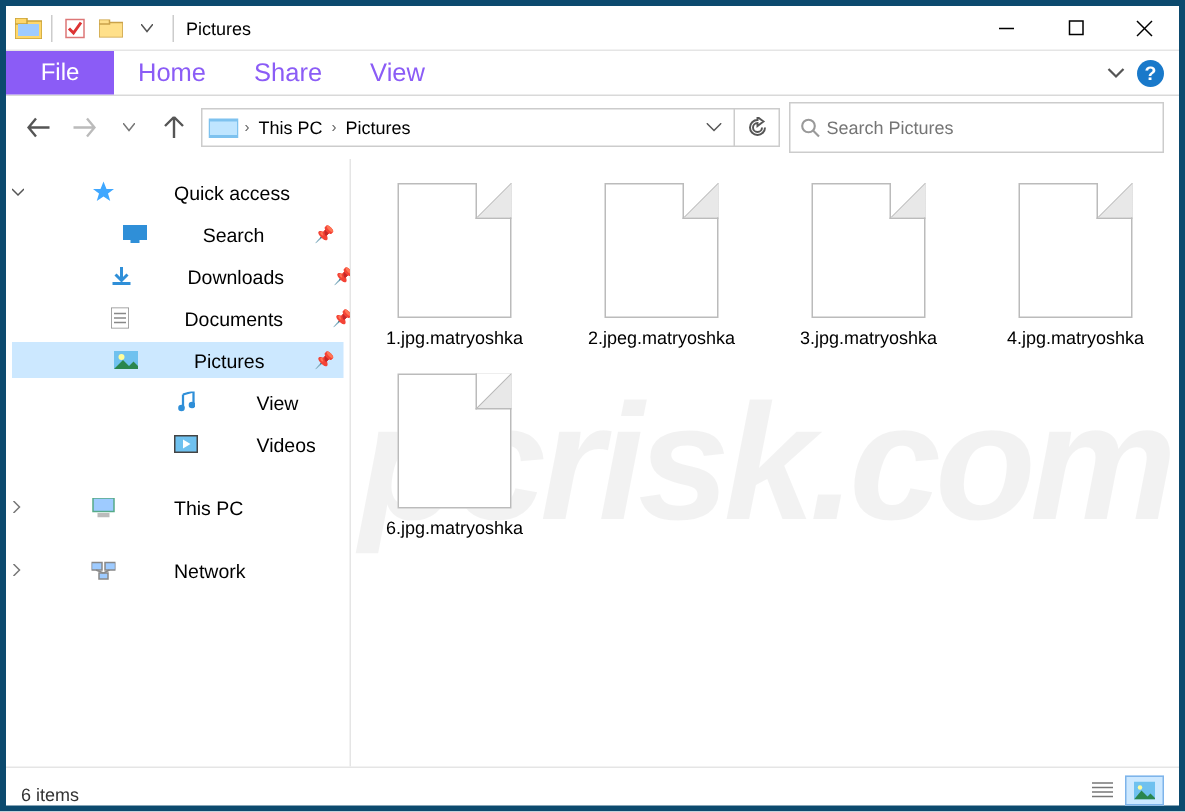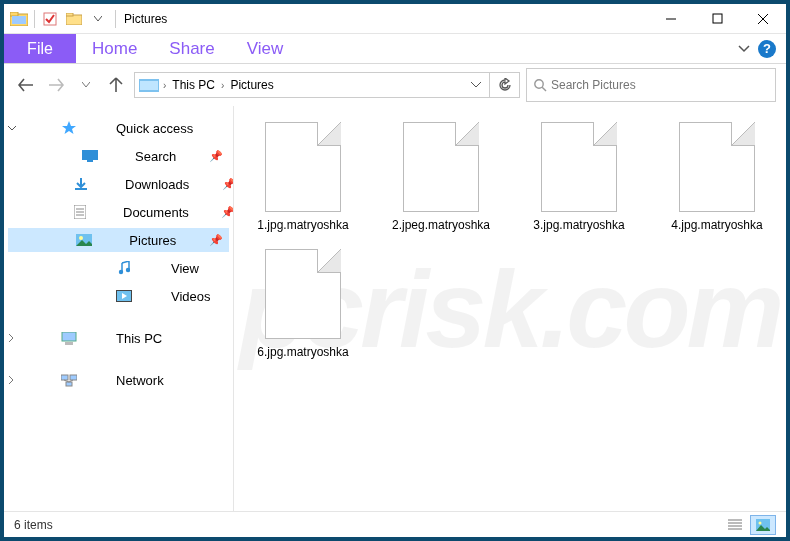--- a/index.html
+++ b/index.html
@@ -53,21 +53,21 @@
 
 .content { flex: 1; overflow: auto; padding: 16px 10px; position: relative; }
 .filegrid { display: flex; flex-wrap: wrap; gap: 16px 20px; }
 .file { width: 118px; display: flex; flex-direction: column; align-items: center; }
 .file .thumb { width: 76px; height: 90px; position: relative; }
 .file .thumb .page { position: absolute; inset: 0; background: #fff; border: 1px solid #bbb; }
 .file .thumb .fold { position: absolute; top: 0; right: 0; width: 24px; height: 24px; background: linear-gradient(135deg, #fff 0 48%, #bbb 50%, #e8e8e8 52% 100%); border-left: 1px solid #bbb; border-bottom: 1px solid #bbb; }
 .file .fname { font-size: 12px; color: #000; margin-top: 6px; word-break: break-word; line-height: 1.25; }
 
 
-.statusbar { height: 26px; border-top: 1px solid #e5e5e5; display: flex; align-items: center; padding: 0 10px; font-size: 12px; color: #333; }
+.statusbar { height: 26px; border-top: 1px solid #e5e5e5; display: flex; align-items: flex-end; padding: 0 10px; font-size: 12px; color: #333; }
 .statusbar .right { margin-left: auto; display: flex; gap: 2px; }
 .viewbtn { width: 26px; height: 20px; border: 1px solid transparent; display: flex; align-items: center; justify-content: center; }
 .viewbtn.active { border: 1px solid #7eb4ea; background: #cce8ff; }
 
 
 .watermark { position: absolute; inset: 0; pointer-events: none; display: flex; align-items: center; justify-content: center; }
 .watermark span { font-size: 110px; font-weight: 700; color: rgba(0,0,0,0.05); font-style: italic; letter-spacing: -4px; white-space: nowrap; }
 
 
 svg { display: block; }

